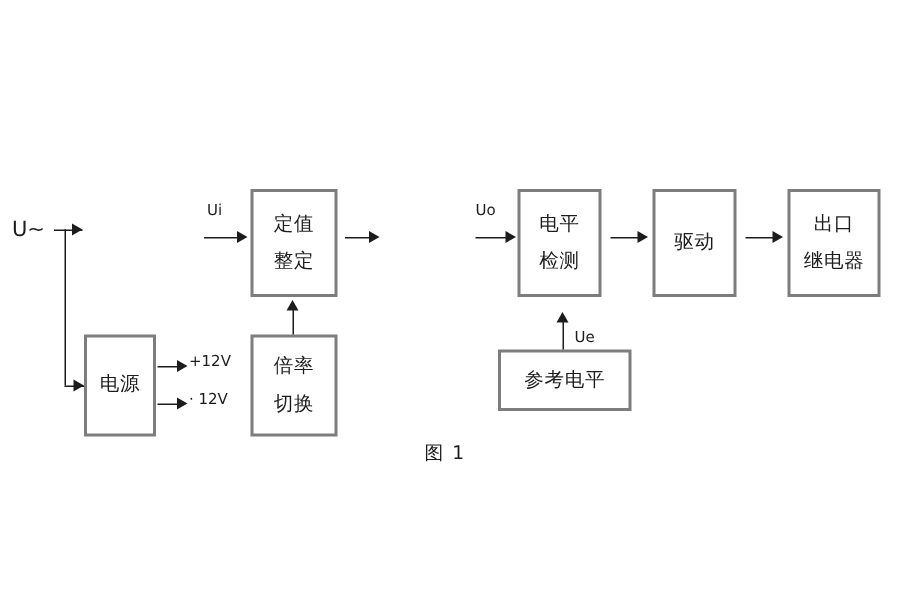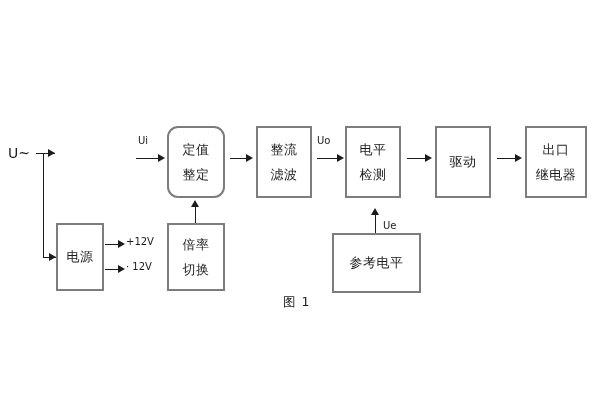--- a/index.html
+++ b/index.html
@@ -91,29 +91,25 @@
 
   <div class="wire-v" style="left:43px; top:153px; height:104px;"></div>
 
   <div class="wire-h" style="left:43px; top:153px; width:12px;"></div>
   <div class="ah-right" style="left:48px; top:149px;"></div>
 
   <div class="wire-h" style="left:43px; top:257px; width:13px;"></div>
   <div class="ah-right" style="left:49px; top:253px;"></div>
 
 
-  <div class="block" style="left:167px; top:126px; width:58px; height:72px;border-radius:11px;">
+  <div class="block" style="left:167px; top:126px; width:58px; height:72px;">
     <span class="ln">定值</span>
     <span class="ln">整定</span>
   </div>
 
-  <div class="block" style="left:256px; top:126px; width:56px; height:72px;">
-    <span class="ln">整流</span>
-    <span class="ln">滤波</span>
-  </div>
 
   <div class="block" style="left:435px; top:126px; width:56px; height:72px;">
     <span class="ln">驱动</span>
   </div>
 
   <div class="block" style="left:345px; top:126px; width:56px; height:72px;">
     <span class="ln">电平</span>
     <span class="ln">检测</span>
   </div>
 
@@ -141,21 +137,21 @@
 
   <div class="block" style="left:167px; top:223px; width:58px; height:68px;">
     <span class="ln">倍率</span>
     <span class="ln">切换</span>
   </div>
 
   <div class="block" style="left:56px; top:223px; width:48px; height:68px;">
     <span class="ln">电源</span>
   </div>
 
-  <div class="block" style="left:332px; top:233px; width:89px; height:60px;">
+  <div class="block" style="left:332px; top:233px; width:89px; height:41px;">
     <span class="ln">参考电平</span>
   </div>
 
   <div class="wire-h" style="left:105px; top:244px; width:16px;"></div>
   <div class="ah-right" style="left:118px; top:240px;"></div>
   <div class="label" style="left:126px; top:237px;text-align:right;">+12V</div>
 
   <div class="wire-h" style="left:105px; top:269px; width:16px;"></div>
   <div class="ah-right" style="left:118px; top:265px;"></div>
   <div class="label" style="left:126px; top:262px;">· 12V</div>

